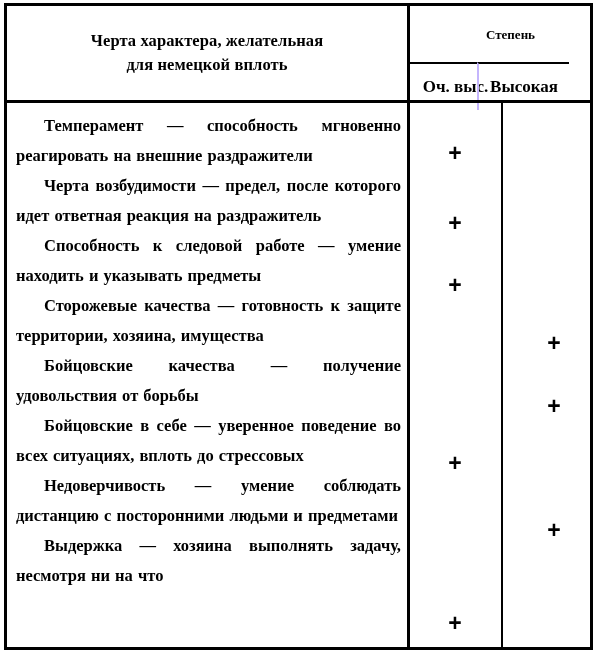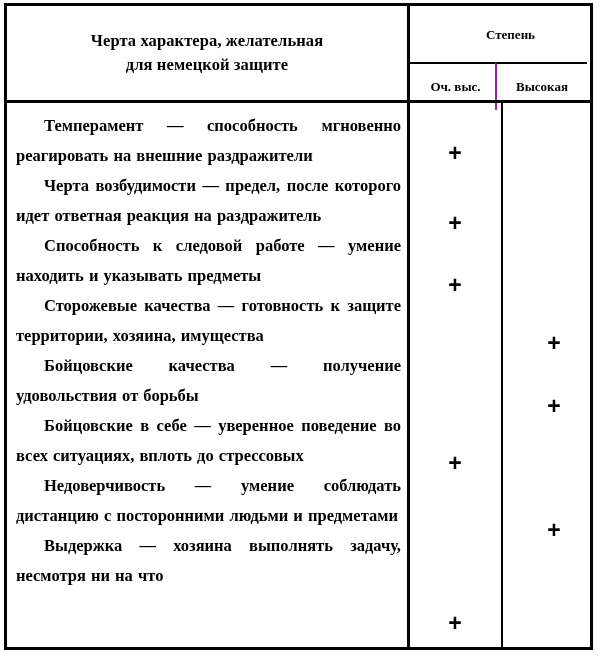--- a/index.html
+++ b/index.html
@@ -88,32 +88,32 @@
   .th-sub-a, .th-sub-b {
     position: absolute;
     top: 56px;
     height: 48px;
     box-sizing: border-box;
     border-top: 2px solid #000;
     display: flex;
     align-items: center;
     justify-content: center;
     font-weight: bold;
-    font-size: 13px;
+    font-size: 17px;
     white-space: nowrap;
   }
   .th-sub-a {
     left: 400px;
     width: 94px;
     border-left: 3px solid #000;
   }
   .th-sub-b {
-    left: 488px;
+    left: 470px;
     width: 92px;
-    border-left: 2px solid #a21caf;
+    border-left: 2px solid #c4b5fd;
   }
 
   
   .head-rule {
     position: absolute;
     left: 0;
     top: 94px;
     width: 400px;
     height: 3px;
     background: #000;
@@ -198,21 +198,21 @@
 
 <div class="page">
 
   <div class="table">
 
     <div class="thead">
 
       <div class="th-trait">
         <div class="th-trait-inner">
           <div>Черта характера, желательная</div>
-          <div>для немецкой защите</div>
+          <div>для немецкой вплоть</div>
         </div>
       </div>
 
       <div class="th-degree">
         <div class="th-degree-inner">
           <div>Степень</div>
         </div>
       </div>
 
       <div class="th-sub-a">Оч. выс.</div>

